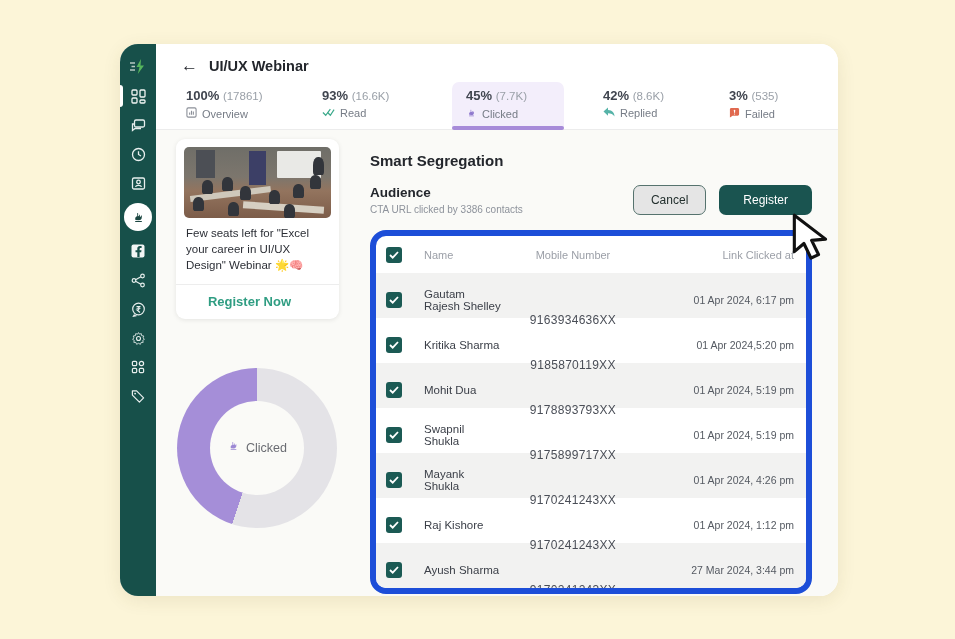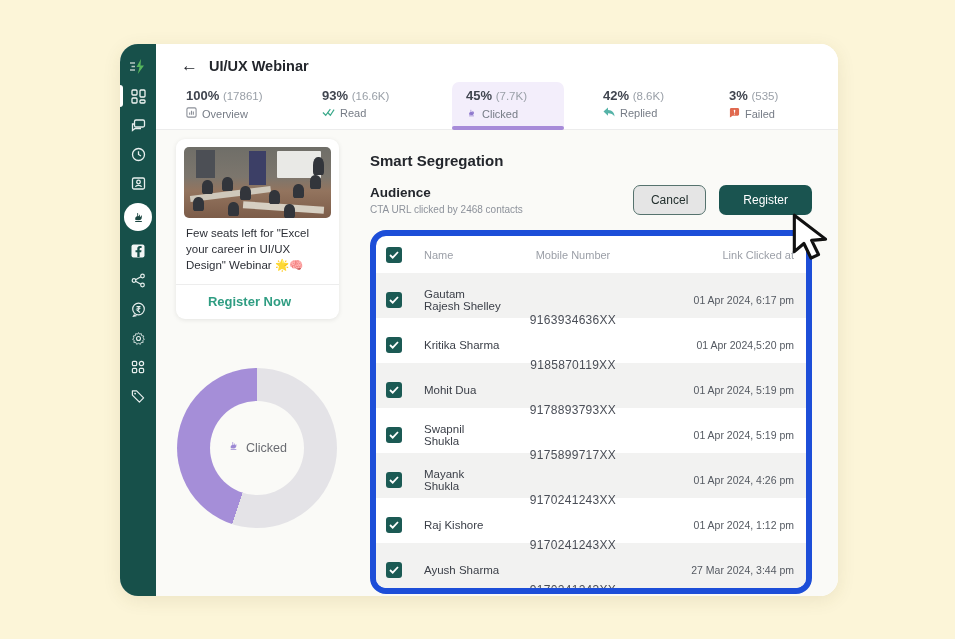--- a/index.html
+++ b/index.html
@@ -273,21 +273,21 @@
             <span class="donut-label">Clicked</span>
           </div>
         </div>
       </div>
 
       <div class="right-col">
         <div class="seg-title">Smart Segregation</div>
         <div class="audience-row">
           <div>
             <div class="audience-label">Audience</div>
-            <div class="audience-sub">CTA URL clicked by 2468 contacts</div>
+            <div class="audience-sub">CTA URL clicked by 3386 contacts</div>
           </div>
           <div class="btns">
             <button class="btn-cancel">Cancel</button>
             <button class="btn-broadcast">Register</button>
           </div>
         </div>
 
         <div class="table-box">
           <div class="trow head">
             <span class="cbx">

